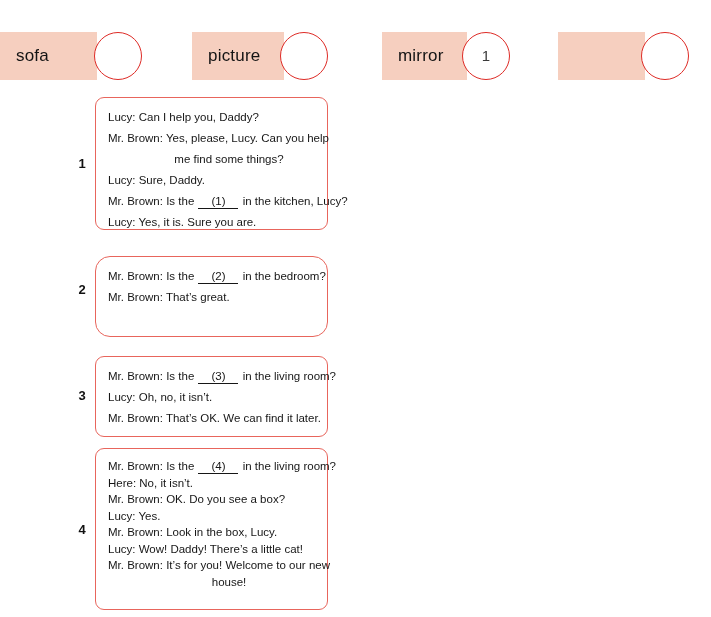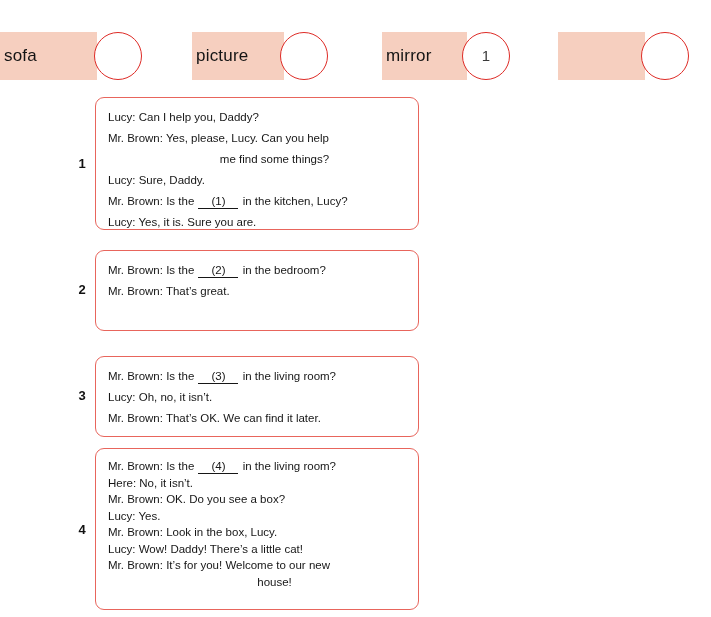--- a/index.html
+++ b/index.html
@@ -33,21 +33,21 @@
   .word-bar {
     position: absolute;
     left: 0;
     top: 0;
     height: 48px;
     background: #F6CFBF;
     box-sizing: border-box;
   }
   .word-label {
     position: absolute;
-    left: 4px;
+    left: 16px;
     top: 0;
     height: 48px;
     line-height: 48px;
     font-size: 17px;
     letter-spacing: 0.2px;
     color: #141414;
     white-space: nowrap;
   }
   .answer-circle {
     position: absolute;
@@ -98,21 +98,21 @@
     left: 0px;
     width: 16px;
     text-align: center;
     font-size: 13px;
     font-weight: bold;
     color: #111111;
   }
   .dialogue-box {
     position: absolute;
     left: 21px;
-    width: 324px;
+    width: 233px;
     box-sizing: border-box;
     border: 1.5px solid #E8655C;
     border-radius: 9px;
     background: #ffffff;
     padding: 9px 11px 15px 12px;
   }
   .line {
     font-size: 11.5px;
     line-height: 16.5px;
     color: #161616;
@@ -132,21 +132,21 @@
     min-width: 34px;
     text-align: center;
   }
 
   
   #dialogue-row-1 { top: 0px;   height: 140px; }
   #dialogue-row-1 .dialogue-box { top: 5px; height: 133px; }
   #dialogue-row-1 .dialogue-number { top: 64px; }
 
   #dialogue-row-2 { top: 152px; height: 88px; }
-  #dialogue-row-2 .dialogue-box { top: 6px; height: 81px; }
+  #dialogue-row-2 .dialogue-box { top: 12px; height: 81px; border-radius: 15px; }
   #dialogue-row-2 .dialogue-number { top: 38px; }
 
   #dialogue-row-3 { top: 258px; height: 88px; }
   #dialogue-row-3 .dialogue-box { top: 6px; height: 81px; }
   #dialogue-row-3 .dialogue-number { top: 38px; }
 
   #dialogue-row-4 { top: 352px; height: 168px; }
   #dialogue-row-4 .dialogue-box { top: 4px; height: 162px; }
   #dialogue-row-4 .dialogue-number { top: 78px; }
 </style>

